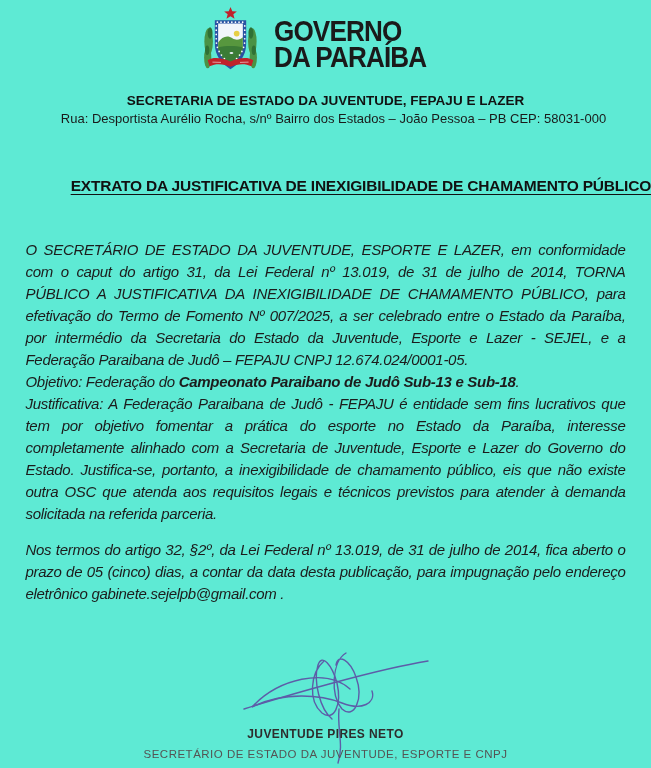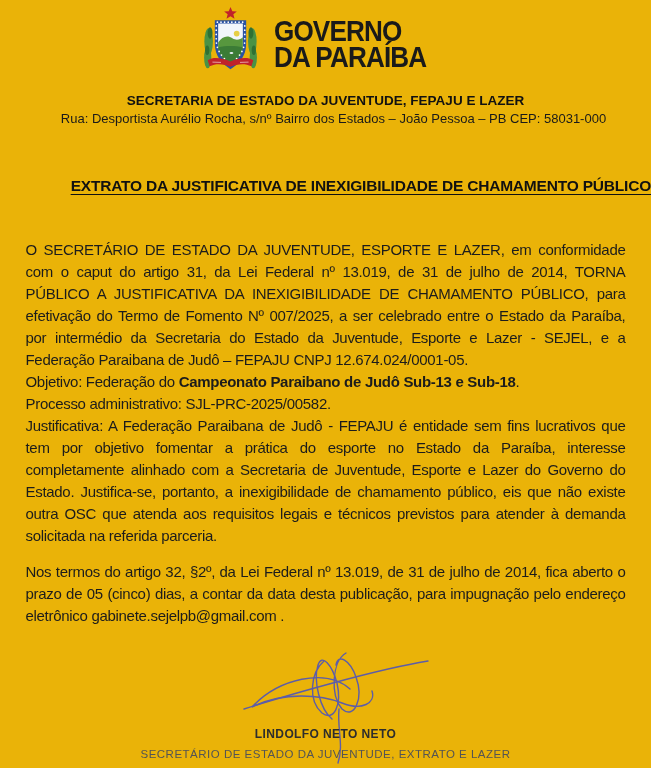--- a/index.html
+++ b/index.html
@@ -1,33 +1,33 @@
 <!DOCTYPE html>
 <html><head>
 <meta charset="utf-8">
 <style>
   html,body{margin:0;padding:0;background:#ffffff;}
   .page{
     width:651px;height:768px;position:relative;overflow:hidden;
-    background:#eab308;color:#1d1d1d;
+    background:#5eead4;color:#1d1d1d;
     font-family:"Liberation Sans", sans-serif;
   }
   
   .logo-row{display:flex;justify-content:center;align-items:flex-start;gap:15px;padding-top:5px;}
   .crest{width:57px;height:77px;flex:0 0 auto;}
   .logo-text{margin-top:13px;font-weight:bold;font-size:30px;line-height:26px;
              letter-spacing:-1px;color:#1a1a1a;transform:scaleX(.87);transform-origin:left center;white-space:nowrap;}
   .org{margin-top:11px;text-align:center;font-weight:bold;font-size:13.5px;color:#111;}
   .address{margin-top:3px;text-align:center;font-size:13px;color:#1a1a1a;margin-left:16px;}
   
   .doc-title{margin-top:51px;text-align:right;font-weight:bold;font-size:15.5px;
              letter-spacing:-.2px;text-decoration:underline;text-underline-offset:3px;color:#111;}
   
   .body-text{width:600px;margin:44px auto 0;font-size:15px;line-height:22px;
-             text-align:justify;letter-spacing:-.3px;color:#1c1c1c;}
+             text-align:justify;letter-spacing:-.3px;color:#1c1c1c;font-style:italic;}
   .body-text p{margin:0;}
   .body-text p.spaced{margin-top:14px;}
   
   .signature{position:absolute;left:0;top:643px;width:100%;height:125px;}
   .sig-svg{position:absolute;left:238px;top:2px;}
   .sig-name{position:absolute;top:84px;width:100%;text-align:center;
             font-weight:bold;font-size:12px;letter-spacing:.4px;color:#2d2d2d;}
   .sig-role{position:absolute;top:105px;width:100%;text-align:center;
             font-size:11.5px;letter-spacing:.5px;color:#545454;}
 </style>
@@ -101,32 +101,31 @@
   </div>
 
   <div class="org">SECRETARIA DE ESTADO DA JUVENTUDE, FEPAJU E LAZER</div>
   <div class="address">Rua: Desportista Aurélio Rocha, s/nº Bairro dos Estados – João Pessoa – PB CEP: 58031-000</div>
 
   <div class="doc-title">EXTRATO DA JUSTIFICATIVA DE INEXIGIBILIDADE DE CHAMAMENTO PÚBLICO</div>
 
   <div class="body-text">
     <p>O SECRETÁRIO DE ESTADO DA JUVENTUDE, ESPORTE E LAZER, em conformidade com o caput do artigo 31, da Lei Federal nº 13.019, de 31 de julho de 2014, TORNA PÚBLICO A JUSTIFICATIVA DA INEXIGIBILIDADE DE CHAMAMENTO PÚBLICO, para efetivação do Termo de Fomento Nº 007/2025, a ser celebrado entre o Estado da Paraíba, por intermédio da Secretaria do Estado da Juventude, Esporte e Lazer - SEJEL, e a Federação Paraibana de Judô – FEPAJU CNPJ 12.674.024/0001-05.</p>
     <p><span>Objetivo: Federação do </span><b>Campeonato Paraibano de Judô Sub-13 e Sub-18</b><span>.</span></p>
-    <p>Processo administrativo: SJL-PRC-2025/00582.</p>
     <p>Justificativa: A Federação Paraibana de Judô - FEPAJU é entidade sem fins lucrativos que tem por objetivo fomentar a prática do esporte no Estado da Paraíba, interesse completamente alinhado com a Secretaria de Juventude, Esporte e Lazer do Governo do Estado. Justifica-se, portanto, a inexigibilidade de chamamento público, eis que não existe outra OSC que atenda aos requisitos legais e técnicos previstos para atender à demanda solicitada na referida parceria.</p>
     <p class="spaced">Nos termos do artigo 32, §2º, da Lei Federal nº 13.019, de 31 de julho de 2014, fica aberto o prazo de 05 (cinco) dias, a contar da data desta publicação, para impugnação pelo endereço eletrônico gabinete.sejelpb@gmail.com .</p>
   </div>
 
   <div class="signature">
     <svg class="sig-svg" width="195" height="125" viewBox="0 0 195 125" aria-hidden="true">
       <g fill="none" stroke="#5d5da8" stroke-width="1.4" stroke-linecap="round">
         <path d="M6,64 C50,50 140,24 190,16"></path>
         <path d="M112,44 C88,22 40,34 14,62 C46,46 84,50 104,58 C124,66 138,58 134,46"></path>
         <path d="M86,16 C72,28 70,56 84,68 C96,77 104,60 99,38 C94,20 84,8 80,20 C75,36 82,64 94,74"></path>
         <path d="M108,8 C94,16 92,50 104,64 C116,75 126,54 118,32 C112,15 100,8 98,20"></path>
         <path d="M101,64 C99,84 106,100 100,118"></path>
       </g>
     </svg>
-    <div class="sig-name">LINDOLFO NETO NETO</div>
-    <div class="sig-role">SECRETÁRIO DE ESTADO DA JUVENTUDE, EXTRATO E LAZER</div>
+    <div class="sig-name">JUVENTUDE PIRES NETO</div>
+    <div class="sig-role">SECRETÁRIO DE ESTADO DA JUVENTUDE, ESPORTE E CNPJ</div>
   </div>
 
 </div>
 
 </body></html>

